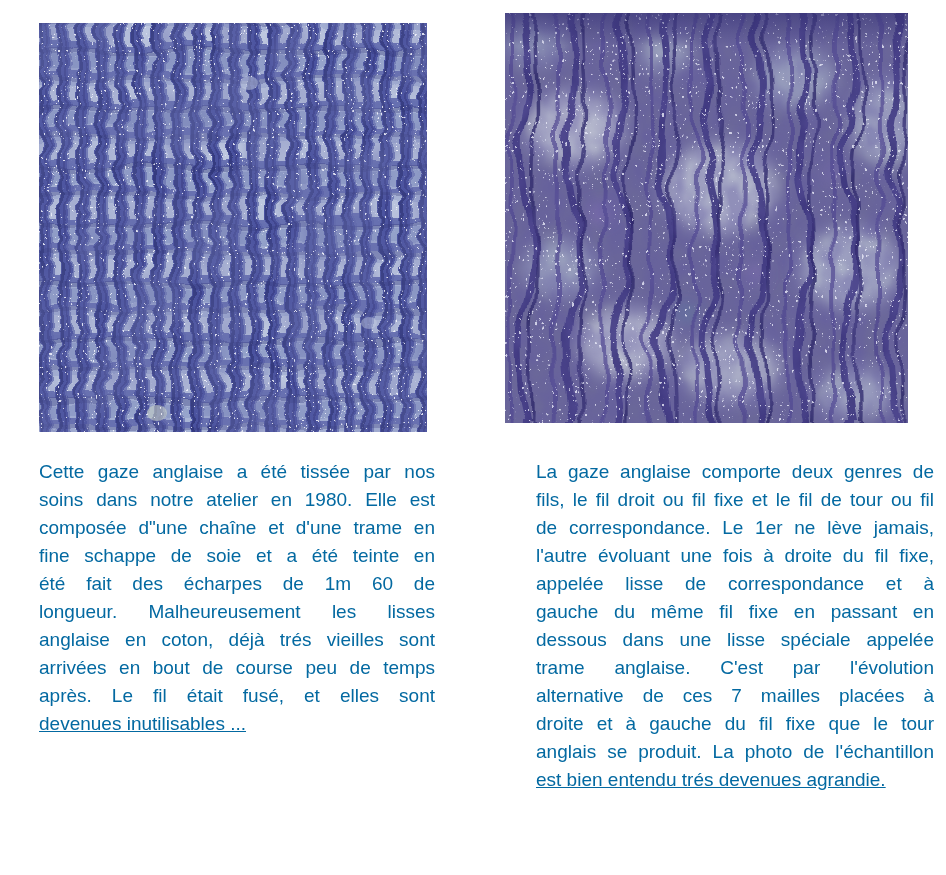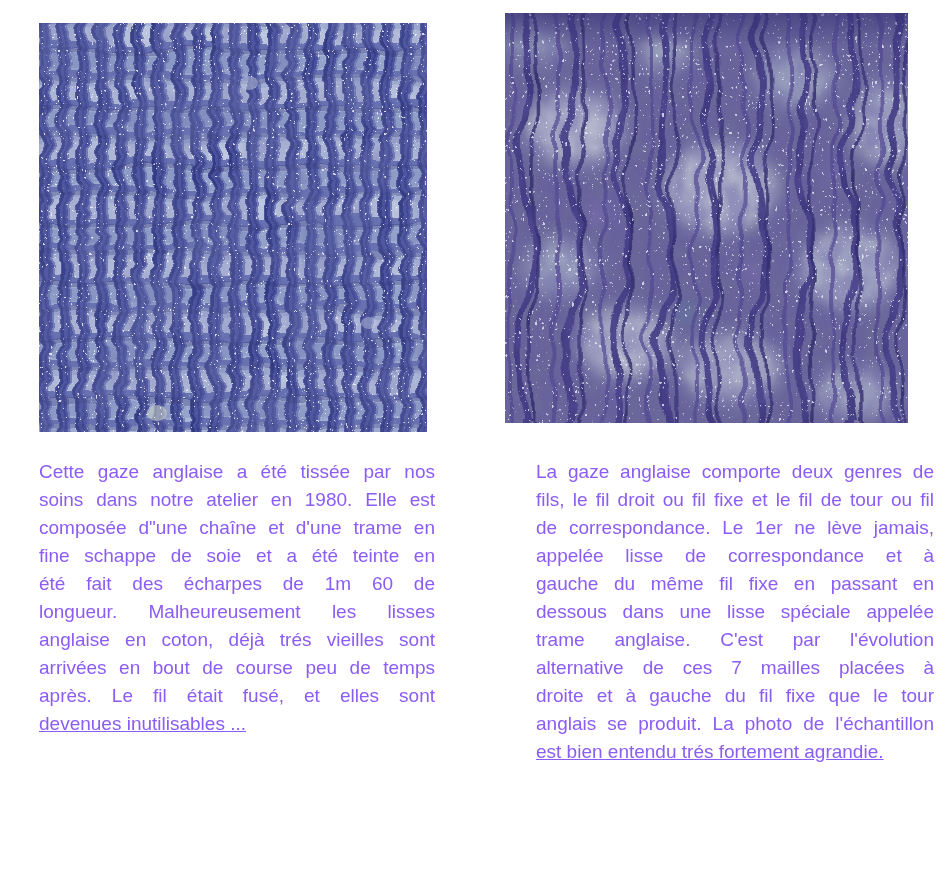--- a/index.html
+++ b/index.html
@@ -11,21 +11,21 @@
     font-family: "Liberation Sans", sans-serif;
     overflow: hidden;
   }
   .photo { position: absolute; margin: 0; padding: 0; line-height: 0; overflow: hidden; }
   .photo-left  { left: 39px;  top: 23px; width: 388px; height: 409px; }
   .photo-right { left: 505px; top: 13px; width: 403px; height: 410px; }
   .photo svg { display: block; }
   .col {
     position: absolute;
     top: 458px;
-    color: #8b5cf6;
+    color: #0369a1;
     font-size: 19px;
     line-height: 28px;
   }
   .col-left  { left: 39px;  width: 396px; }
   .col-right { left: 536px; width: 398px; }
   .line { text-align: justify; text-align-last: justify; white-space: normal; height: 28px; overflow: hidden; }
   .line.last { text-align-last: left; text-decoration: underline; }
 </style>
 </head>
 <body>
@@ -135,23 +135,24 @@
     <div class="line">anglaise en coton, déjà trés vieilles sont</div>
     <div class="line">arrivées en bout de course peu de temps</div>
     <div class="line">après. Le fil était fusé, et elles sont</div>
     <div class="line last">devenues inutilisables ...</div>
   </div>
 
   <div class="col col-right">
     <div class="line">La gaze anglaise comporte deux genres de</div>
     <div class="line">fils, le fil droit ou fil fixe et le fil de tour ou fil</div>
     <div class="line">de correspondance. Le 1er ne lève jamais,</div>
+    <div class="line">l'autre évoluant une fois à droite du fil fixe,</div>
     <div class="line">appelée lisse de correspondance et à</div>
     <div class="line">gauche du même fil fixe en passant en</div>
     <div class="line">dessous dans une lisse spéciale appelée</div>
     <div class="line">trame anglaise. C'est par l'évolution</div>
     <div class="line">alternative de ces 7 mailles placées à</div>
     <div class="line">droite et à gauche du fil fixe que le tour</div>
     <div class="line">anglais se produit. La photo de l'échantillon</div>
-    <div class="line last">est bien entendu trés fortement agrandie.</div>
+    <div class="line last">est bien entendu trés devenues agrandie.</div>
   </div>
 
 </div>
 
 </body></html>

